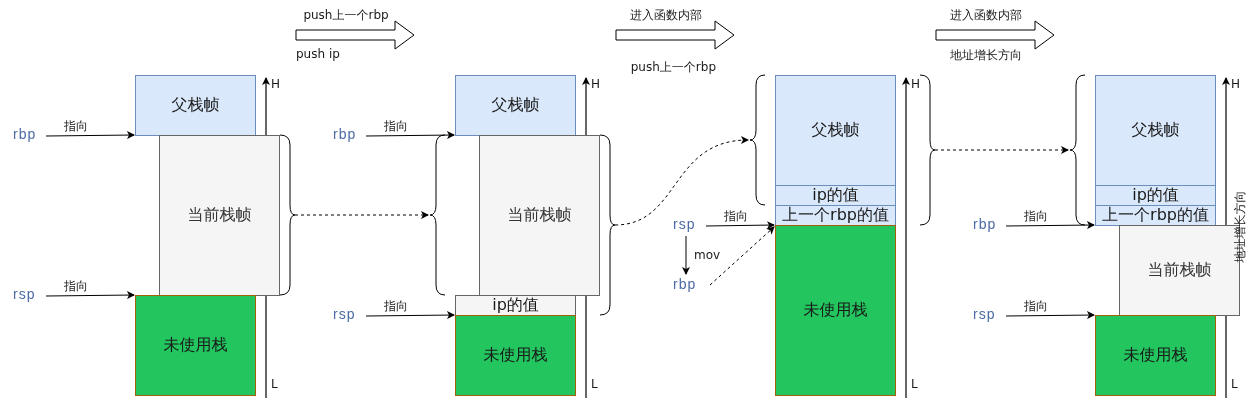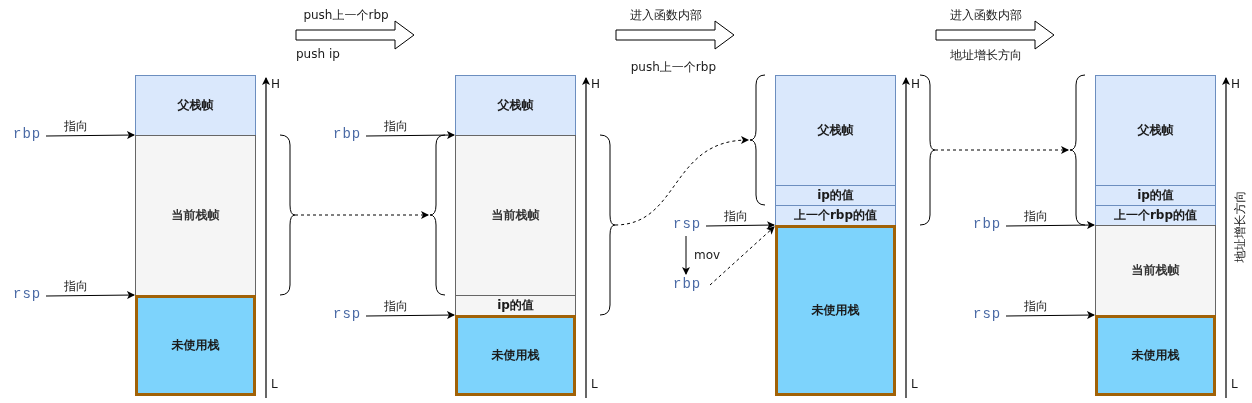--- a/index.html
+++ b/index.html
@@ -1,25 +1,25 @@
 <!DOCTYPE html>
 <html><head>
   <meta charset="utf-8">
   <style>
     html, body { margin: 0; padding: 0; background: #ffffff; }
     body { width: 1252px; height: 403px; position: relative; overflow: hidden;
            font-family: "DejaVu Sans", "Liberation Sans", sans-serif; color: #1a1a1a; }
     .blk { position: absolute; box-sizing: border-box; display: flex; align-items: center; justify-content: center;
-           font-size: 12px; color: #1a1a1a; font-weight: bold; }
+           font-size: 16px; color: #1a1a1a; }
     .parent { background: #dae8fc; border: 1px solid #6c8ebf; }
-    .current { background: #f5f5f5; border: 1px solid #666666; color: #333333; }
-    .unused { background: #7dd3fc; border: 3px solid #a16207; }
+    .current { background: #f5f5f5; border: 1px solid #666666; color: #333333; margin-left: 24px; }
+    .unused { background: #22c55e; border: 1px solid #a16207; }
     .small { background: #f5f5f5; border: 1px solid #666666; }
     .smallblue { background: #dae8fc; border: 1px solid #6c8ebf; }
-    .reg { position: absolute; font-family: Liberation Mono, monospace;
+    .reg { position: absolute; font-family: Liberation Sans, sans-serif;
            font-size: 14px; color: #4a6aa5; letter-spacing: 1px; text-align: center; }
     .lbl { position: absolute; font-size: 12px; color: #1a1a1a; white-space: nowrap; }
     .hl { position: absolute; font-size: 12px; color: #1a1a1a; }
     svg.overlay { position: absolute; left: 0; top: 0; }
     .vlabel { position: absolute; font-size: 12px; color: #1a1a1a; transform: rotate(-90deg); transform-origin: center; white-space: nowrap; }
   </style>
 </head>
 <body>
 
 <svg class="overlay" width="1252" height="403">

